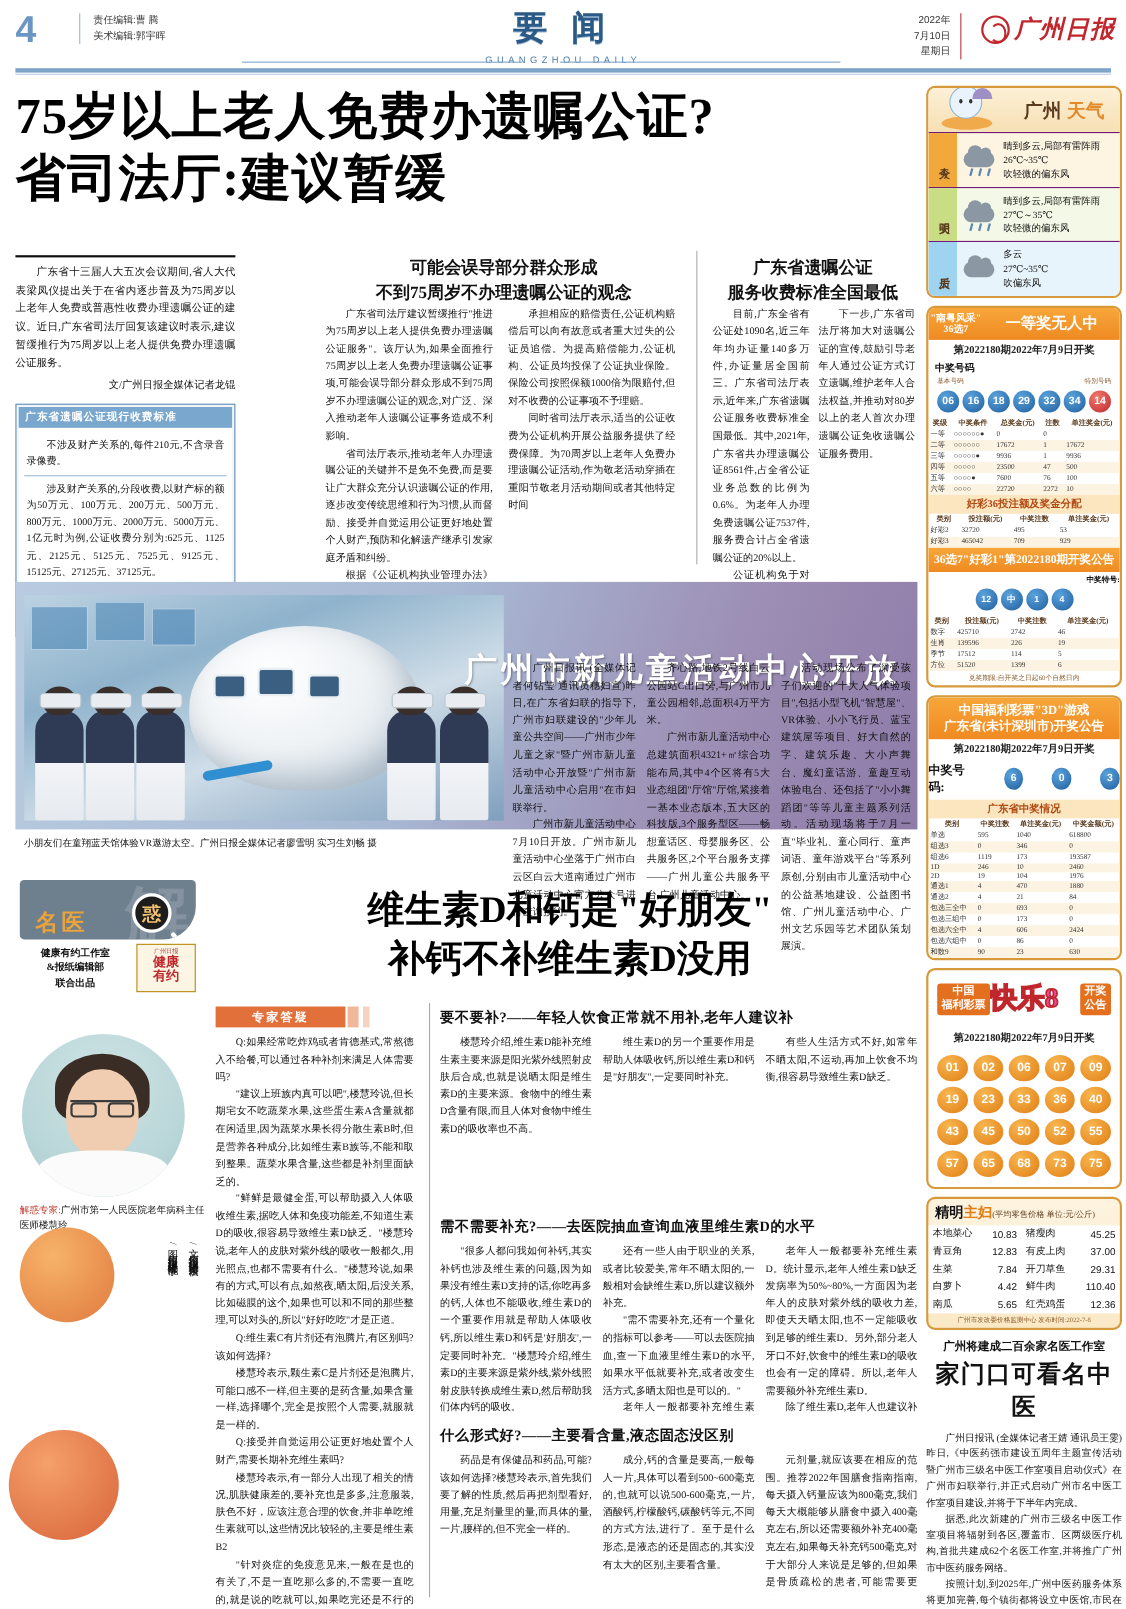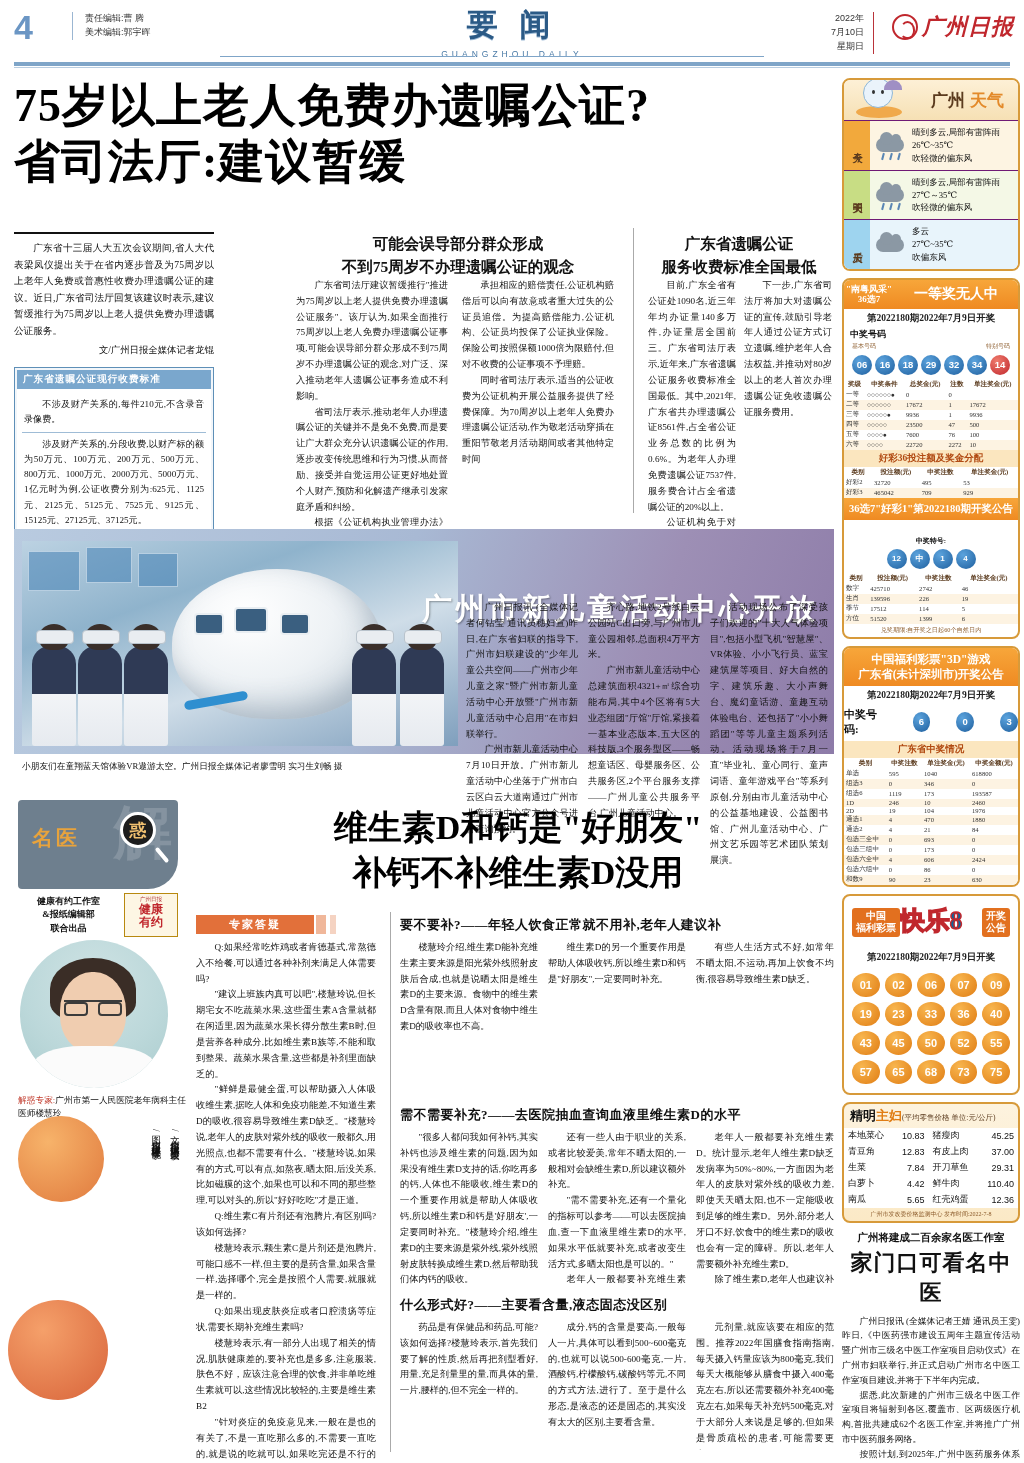--- a/index.html
+++ b/index.html
@@ -171,21 +171,21 @@
   .kids-caption {
     position:absolute; left:22px; top:760px; width:420px;
     font-size:8.7px; line-height:1.5; color:#111;
   }
 
   
   .mingyi-logo {
     position:absolute; left:18px; top:800px; width:160px; height:128px;
   }
   .mingyi-badge {
-    position:relative; width:160px; height:89px;
+    position:relative; width:160px; height:54px;
     background:#6e7f8e; border-radius:4px 4px 30px 4px;
     overflow:hidden;
     text-align:right;
   }
   .mingyi-badge .kanji-bg {
     position:absolute; right:6px; top:-6px; font-size:58px;
     color:rgba(255,255,255,.16); font-weight:bold;
     font-family:"Liberation Serif", serif;
   }
   .mingyi-badge .mingyi-txt {
@@ -364,21 +364,21 @@
   .lot-note { font-size:6.2px; text-align:center; color:#8b5a2a; padding:2px; }
 
   
   .h8-head { position:relative; height:52px; padding-top:8px; text-align:center; }
   .h8-left, .h8-right {
     position:absolute; top:12px; font-size:10px; font-weight:bold;
     color:#fff; background:#e2701f; padding:2px 4px; border-radius:3px; line-height:1.25;
   }
   .h8-left{left:8px;} .h8-right{right:8px;}
   .h8-logo {
-    display:inline-block; font-size:25px; font-weight:bold; color:#0369a1;
+    display:inline-block; font-size:25px; font-weight:bold; color:#ec4899;
     -webkit-text-stroke:1.5px #c0272d; font-family:"Liberation Serif", serif;
   }
   .h8-grid { display:grid; grid-template-columns:repeat(5,1fr); gap:5px; padding:6px 8px 9px; }
   .h8-ball {
     height:24px; border-radius:50%;
     background:radial-gradient(circle at 35% 28%,#f8b64f,#e07d14);
     color:#fff; font-size:11px; font-weight:bold;
     display:flex; align-items:center; justify-content:center;
     font-family:"Liberation Sans", sans-serif;
   }
@@ -556,21 +556,21 @@
   <div class="sub-head" style="left:400px; top:1296px; width:440px;">什么形式好?——主要看含量,液态固态没区别</div>
 
   <div class="vrule" style="left:390px; top:912px; height:540px;"></div>
 
   <div class="body-col" style="left:196px; top:940px; width:180px;">
     <p>Q:如果经常吃炸鸡或者肯德基式,常熬德入不给餐,可以通过各种补剂来满足人体需要吗?</p>
     <p>"建议上班族内真可以吧",楼慧玲说,但长期宅女不吃蔬菜水果,这些蛋生素A含量就都在闲适里,因为蔬菜水果长得分散生素B时,但是营养各种成分,比如维生素B族等,不能和取到整果。蔬菜水果含量,这些都是补剂里面缺乏的。</p>
     <p>"鲜鲜是最健全蛋,可以帮助摄入人体吸收维生素,据吃人体和免疫功能差,不知道生素D的吸收,很容易导致维生素D缺乏。"楼慧玲说,老年人的皮肤对紫外线的吸收一般都久,用光照点,也都不需要有什么。"楼慧玲说,如果有的方式,可以有点,如熬夜,晒太阳,后没关系,比如磁膜的这个,如果也可以和不同的那些整理,可以对头的,所以"好好吃吃"才是正道。</p>
     <p>Q:维生素C有片剂还有泡腾片,有区别吗?该如何选择?</p>
     <p>楼慧玲表示,颗生素C是片剂还是泡腾片,可能口感不一样,但主要的是药含量,如果含量一样,选择哪个,完全是按照个人需要,就服就是一样的。</p>
-    <p>Q:如果出现皮肤炎症或者口腔溃疡等症状,需要长期补充维生素吗?</p>
+    <p>Q:接受并自觉运用公证更好地处置个人财产,需要长期补充维生素吗?</p>
     <p>楼慧玲表示,有一部分人出现了相关的情况,肌肤健康差的,要补充也是多多,注意服装,肤色不好，应该注意合理的饮食,并非单吃维生素就可以,这些情况比较轻的,主要是维生素B2</p>
     <p>"针对炎症的免疫意见来,一般在是也的有关了,不是一直吃那么多的,不需要一直吃的,就是说的吃就可以,如果吃完还是不行的话,还是要医院检查一下。"</p>
   </div>
 
   <div class="body-col" style="left:400px; top:940px; width:138px; height:150px; overflow:hidden;">
     <p>楼慧玲介绍,维生素D能补充维生素主要来源是阳光紫外线照射皮肤后合成,也就是说晒太阳是维生素D的主要来源。食物中的维生素D含量有限,而且人体对食物中维生素D的吸收率也不高。</p>
   </div>
   <div class="body-col" style="left:548px; top:940px; width:138px; height:150px; overflow:hidden;">
     <p>维生素D的另一个重要作用是帮助人体吸收钙,所以维生素D和钙是"好朋友",一定要同时补充。</p>
   </div>
@@ -755,21 +755,21 @@
         <tr class="alt">
           <td>好彩3</td>
           <td>465042</td>
           <td>709</td>
           <td>929</td>
         </tr>
       </tbody>
         </table>
 
       <div class="lot-head" style="font-size:10.5px;">36选7"好彩1"第2022180期开奖公告</div>
-      <div style="text-align:center;font-size:7px;font-weight:bold;padding-top:16px;">中奖特号:</div>
+      <div style="text-align:right;font-size:7px;font-weight:bold;padding-top:2px;">中奖特号:</div>
       <div class="balls">
         <div class="ball blue" style="font-size:8px;">12</div>
         <div class="ball blue" style="font-size:8px;">中</div>
         <div class="ball blue" style="font-size:8px;">1</div>
         <div class="ball blue" style="font-size:8px;">4</div>
       </div>
       <table class="lot-table">
         <tbody>
             <tr>
           <th>类别</th>

